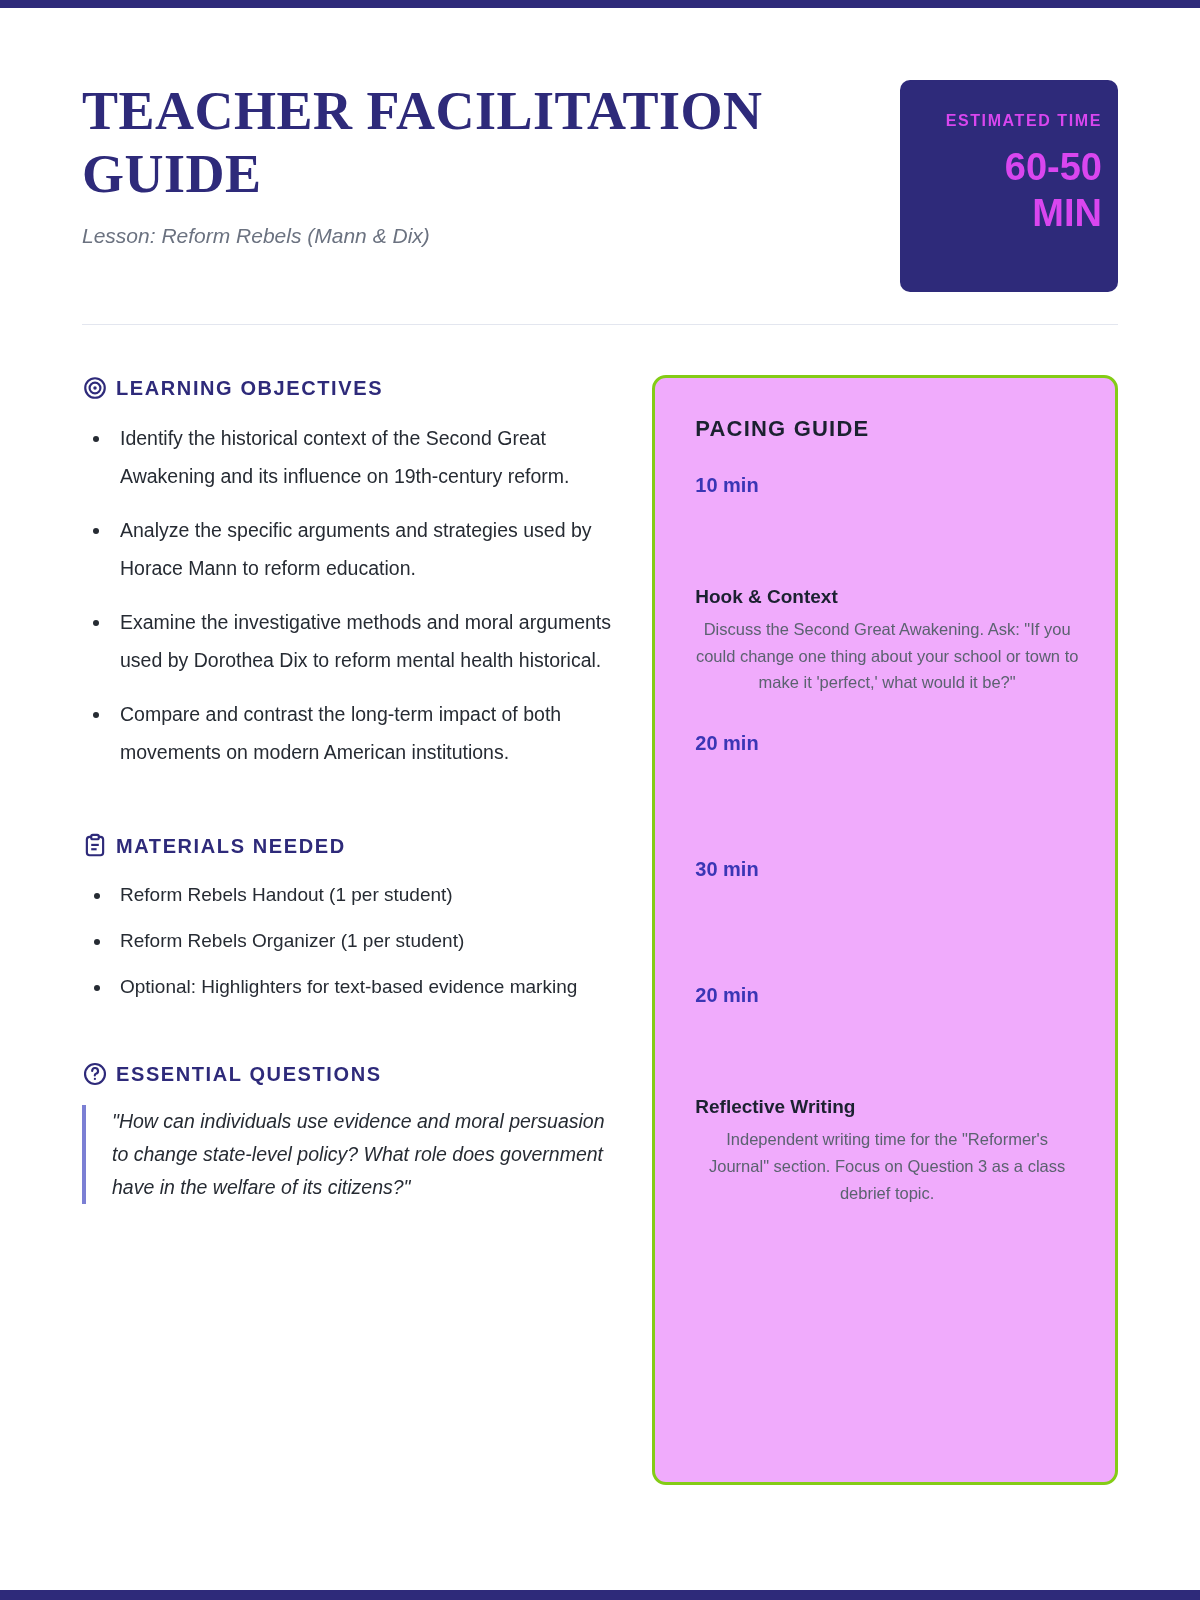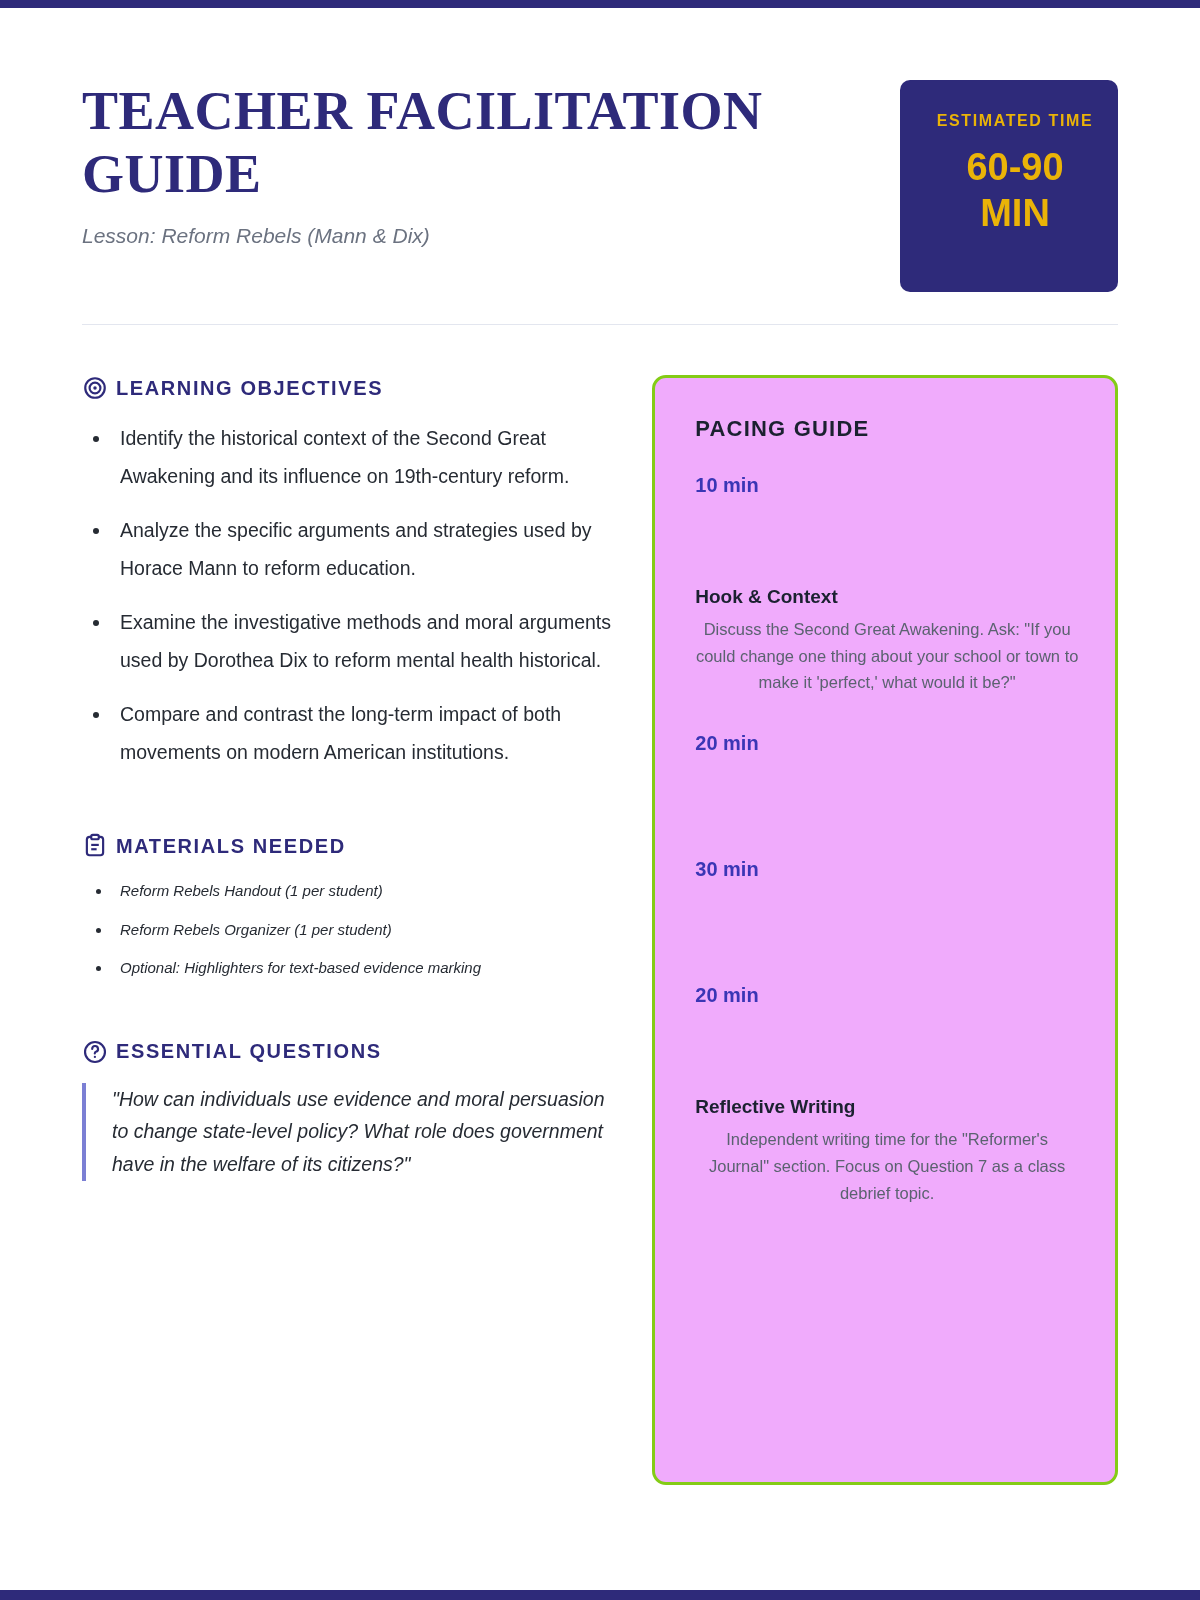--- a/index.html
+++ b/index.html
@@ -61,22 +61,22 @@
     font-size: 21px;
     font-style: italic;
     color: #6b7280;
     margin-top: 18px;
   }
   .time-badge {
     width: 218px;
     min-height: 212px;
     background: #2e2a7a;
     border-radius: 10px;
-    color: #eab308;
-    text-align: center;
+    color: #d946ef;
+    text-align: right;
     padding: 28px 16px 24px 28px;
   }
   .time-badge-label {
     font-size: 16px;
     font-weight: bold;
     letter-spacing: 1.6px;
     line-height: 1.6;
     text-transform: uppercase;
   }
   .time-badge-value {
@@ -121,22 +121,21 @@
   ul.bullets li {
     font-size: 19.5px;
     line-height: 1.95;
     color: #262b33;
     margin-bottom: 16px;
     padding-left: 8px;
   }
   ul.bullets.tight li {
     line-height: 1.9;
     margin-bottom: 10px;
-    font-size: 15px;
-    font-style: italic;
+    font-size: 19px;
   }
   .section-gap { height: 46px; }
 
   .quote {
     border-left: 4px solid #7b7fd4;
     padding-left: 26px;
     margin-top: 8px;
   }
   .quote p {
     margin: 0;
@@ -199,21 +198,21 @@
 
   <div class="sheet">
 
     <div class="header">
       <div class="header-left">
         <h1 class="doc-title">TEACHER FACILITATION GUIDE</h1>
         <div class="doc-subtitle">Lesson: Reform Rebels (Mann &amp; Dix)</div>
       </div>
       <div class="time-badge">
         <div class="time-badge-label">ESTIMATED TIME</div>
-        <div class="time-badge-value">60-90 MIN</div>
+        <div class="time-badge-value">60-50 MIN</div>
       </div>
     </div>
 
     <div class="rule"></div>
 
     <div class="columns">
 
       <div class="col-left">
 
         <div class="section-head">
@@ -290,21 +289,21 @@
           </div>
 
           <div class="pace-row">
             <div class="pace-time">30 min</div>
           </div>
 
           <div class="pace-row">
             <div class="pace-time">20 min</div>
             <div class="pace-body">
               <div class="pace-label">Reflective Writing</div>
-              <div class="pace-desc">Independent writing time for the "Reformer's Journal" section. Focus on Question 7 as a class debrief topic.</div>
+              <div class="pace-desc">Independent writing time for the "Reformer's Journal" section. Focus on Question 3 as a class debrief topic.</div>
             </div>
           </div>
 
         </div>
       </div>
 
     </div>
   </div>
 
   <div class="bottom-bar"></div>

